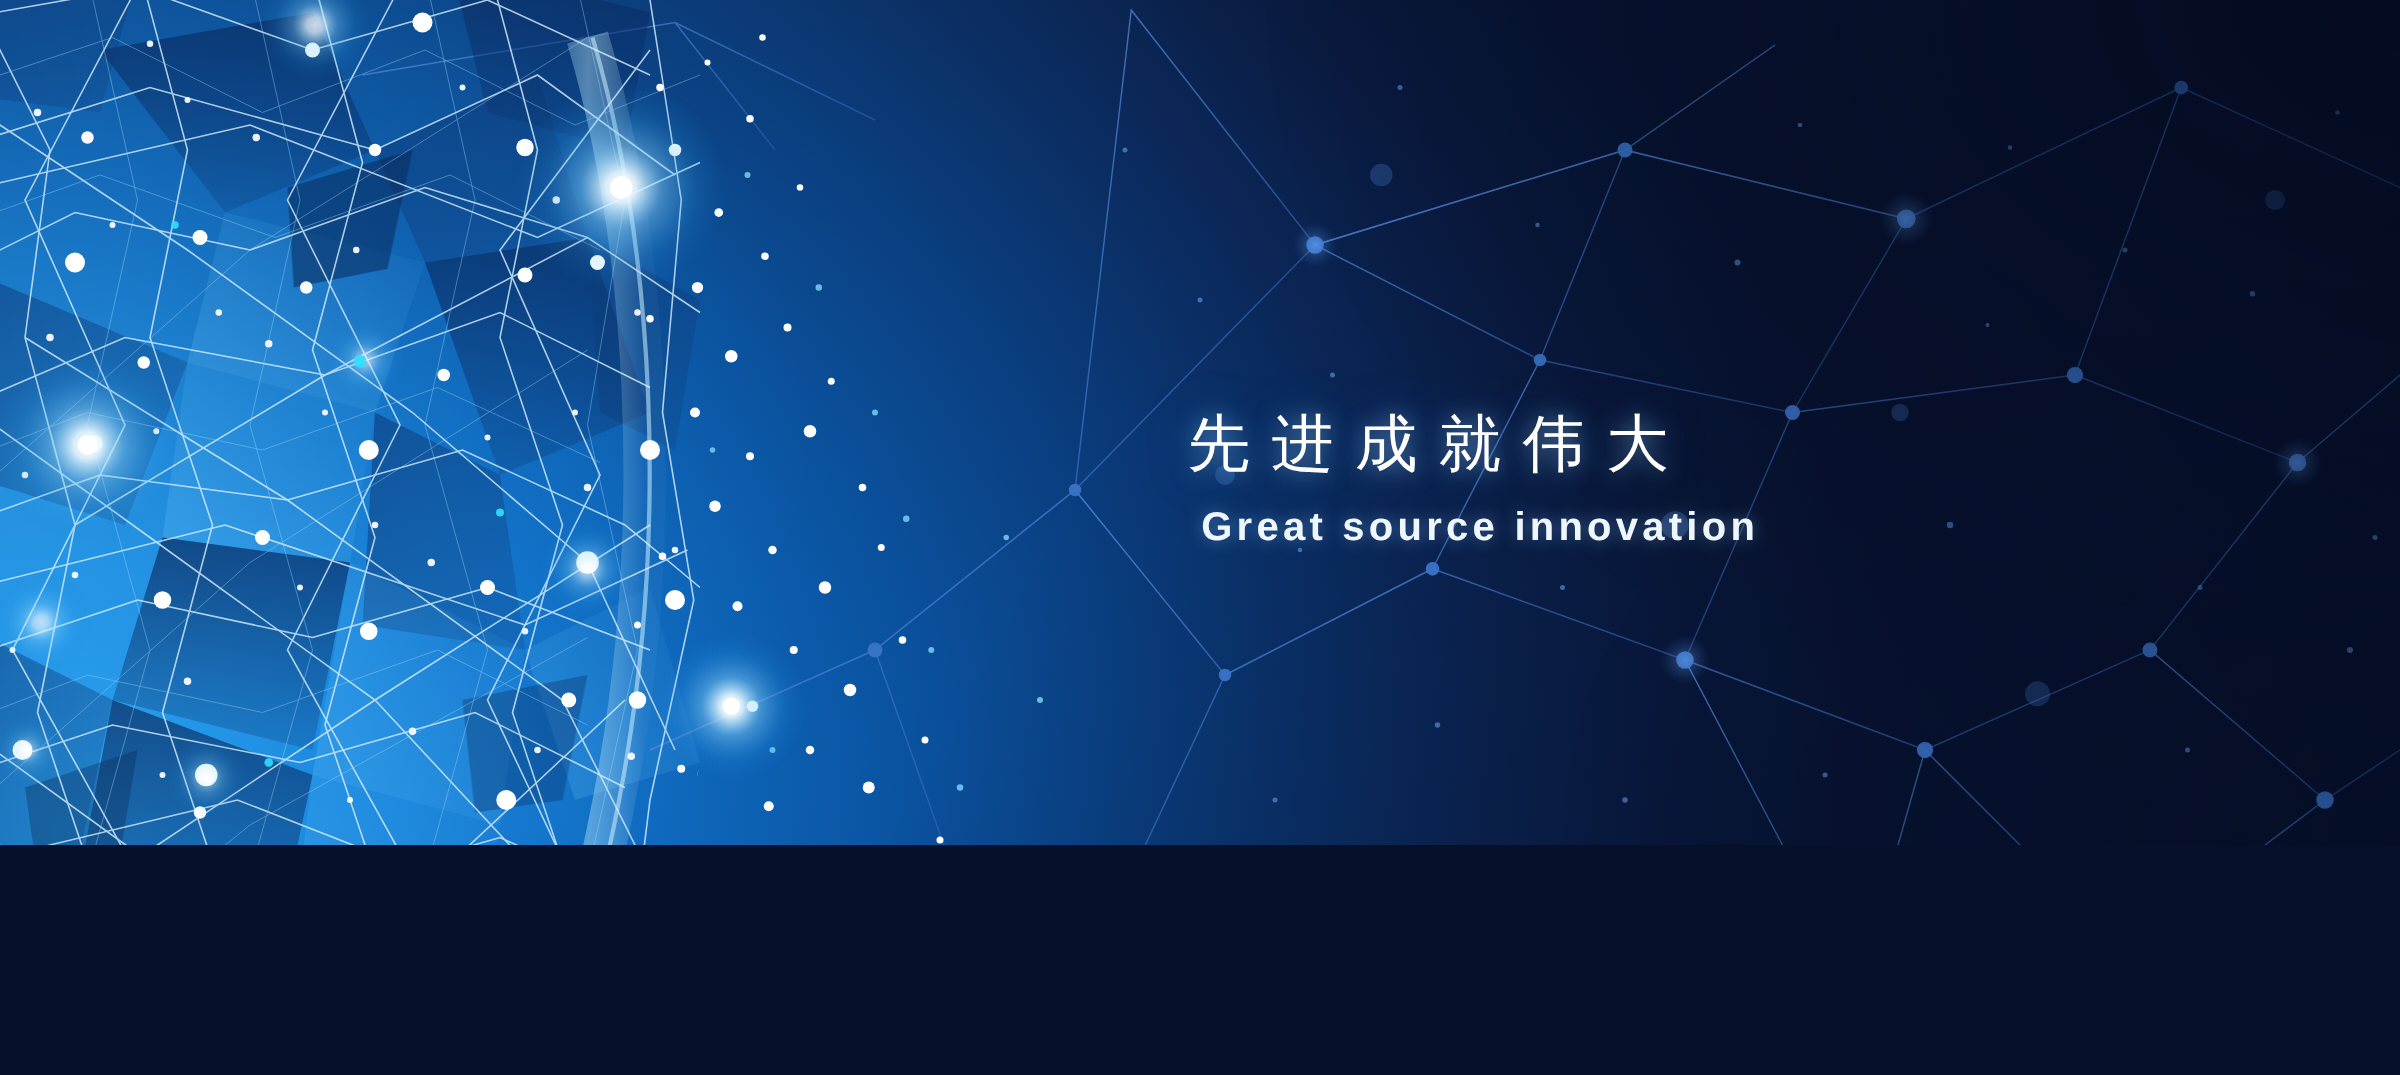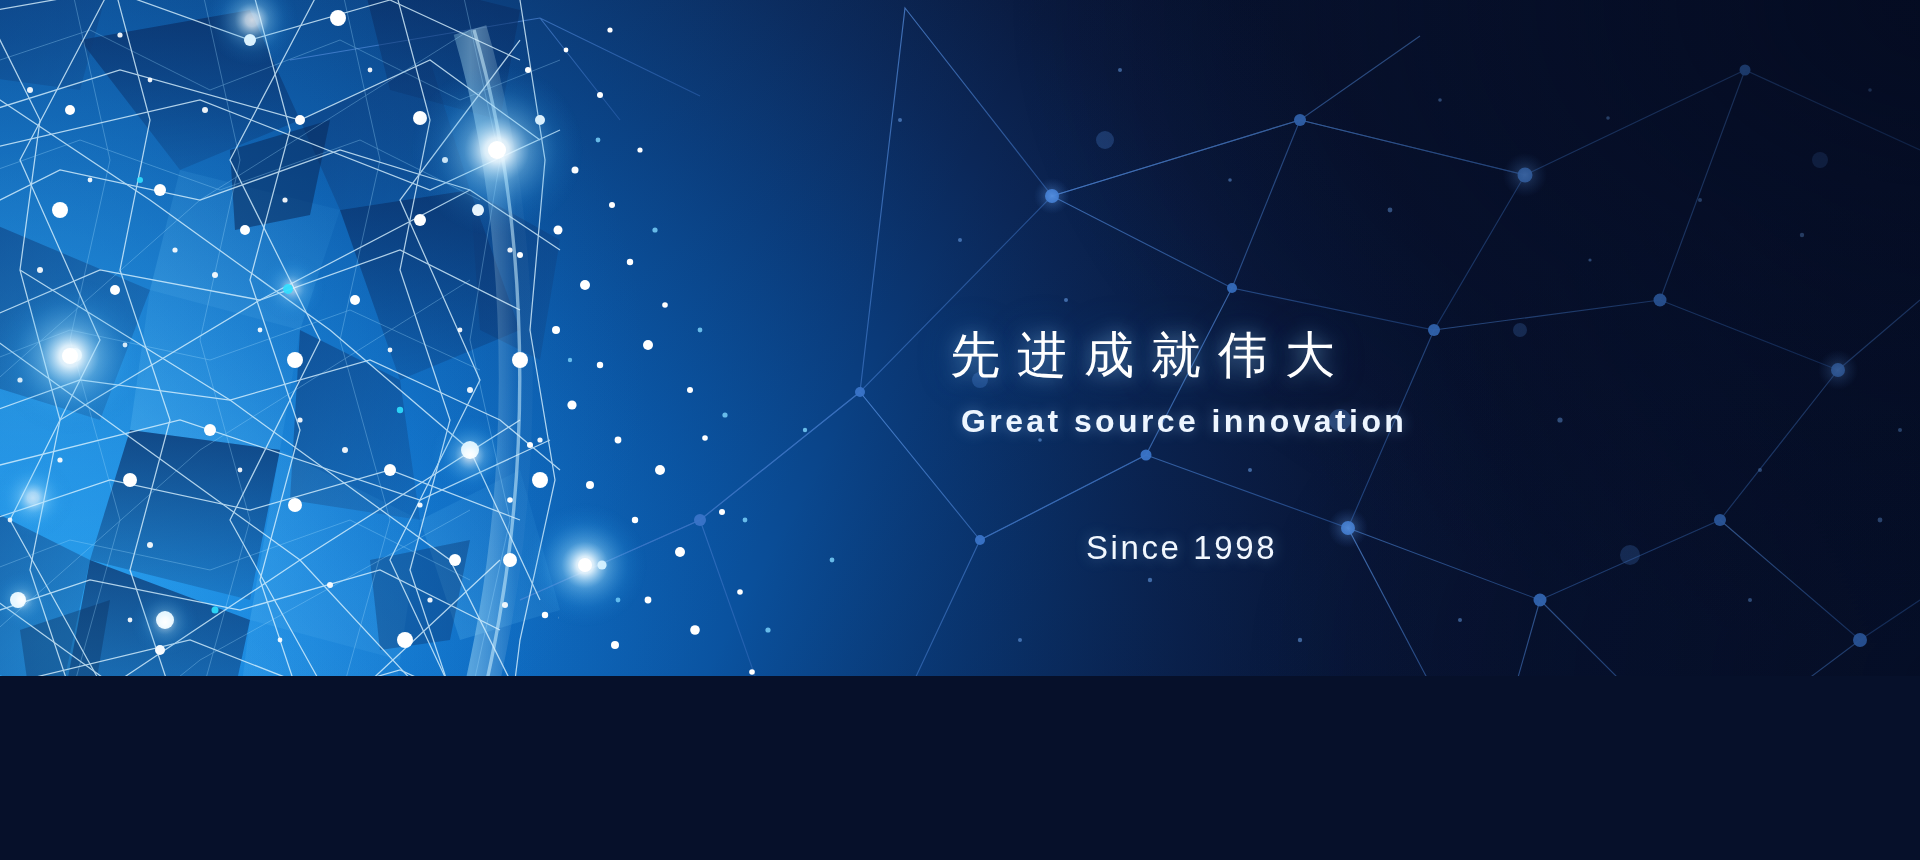--- a/index.html
+++ b/index.html
@@ -461,16 +461,15 @@
       <circle cx="140" cy="180" r="3"></circle>
         <circle cx="400" cy="410" r="3.2"></circle>
     </g>
   </svg>
 
   <div class="bg-vignette"></div>
 
   <div class="copy">
     <div class="headline">先进成就伟大</div>
     <div class="subhead">Great source innovation</div>
-    <div class="since">Since 1998</div>
   </div>
 
 </div>
 
 </body></html>

